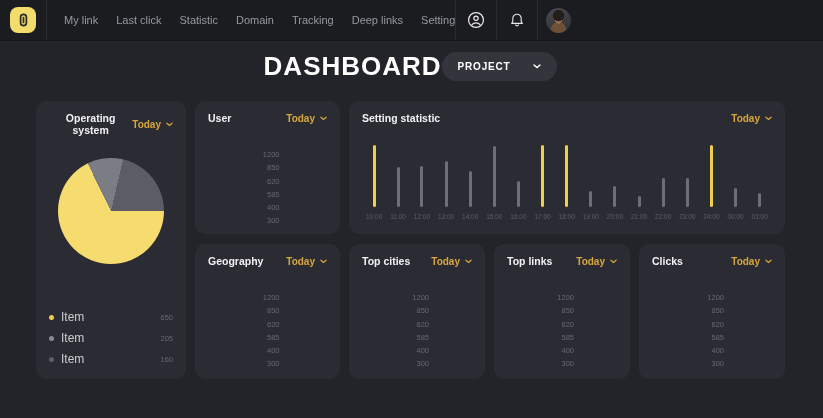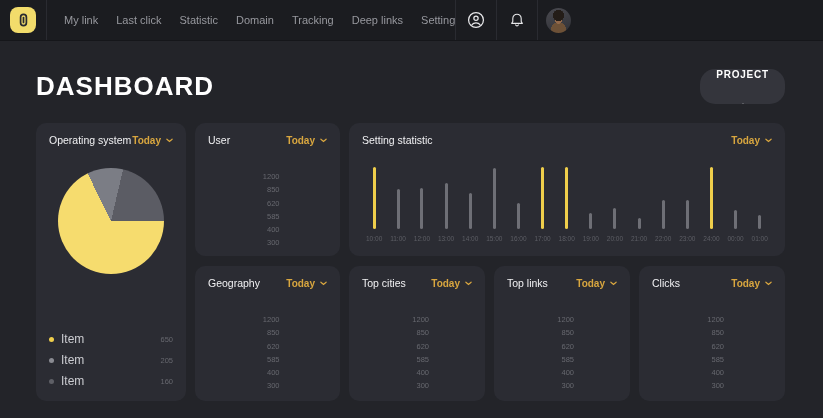--- a/index.html
+++ b/index.html
@@ -44,41 +44,40 @@
     width:25px; height:25px; border-radius:50%;
     background:
       radial-gradient(circle at 50% 30%, #241d18 0 26%, transparent 27%),
       radial-gradient(circle at 50% 48%, #91684a 0 20%, transparent 21%),
       radial-gradient(circle at 50% 88%, #6d5137 0 30%, transparent 31%),
       linear-gradient(160deg, #4a4a50, #2f3036);
   }
   
   main { padding:0 38px 0 36px; }
   .page-head {
-    display:flex; align-items:center; justify-content:space-between;
-    margin:28px 0 19px;
+    display:flex; align-items:center; justify-content:center;
+    margin:10px 0 19px;
   }
   h1 { font-size:26px; letter-spacing:1px; font-weight:bold; color:#FFFFFF; }
   .project-btn {
-    background:#34353C; border:none; border-radius:15px; padding:0 16px; height:35px;
+    background:#34353C; border:none; border-radius:15px; padding:0 16px; height:29px;
     font-size:10px; font-weight:bold; letter-spacing:0.8px; color:#FFFFFF;
     display:flex; align-items:center; gap:23px; cursor:pointer;
     font-family:"Liberation Sans",sans-serif;
-    flex-direction:column;
   }
   
   .grid {
     display:grid;
     grid-template-columns:150px 145px 136px 136px 1fr;
     grid-template-rows:133px 135px;
     gap:10px 9px;
   }
   .card { background:#2B2C33; border-radius:10px; padding:11px 13px; overflow:hidden; }
   .card-head { display:flex; justify-content:space-between; align-items:center; }
-  .card-title { font-size:10.5px; font-weight:normal; color:#F1F1F3;text-align:center; }
+  .card-title { font-size:10.5px; font-weight:bold; color:#F1F1F3;text-align:center; }
   .period {
     font-size:10px; font-weight:bold; color:#D8A63F;
     display:flex; align-items:center; gap:5px; cursor:pointer;
   }
   .os-card { grid-row:1 / 3; display:flex; flex-direction:column; }
   .clicks-card { grid-column:3 / 6; }
   
   .pie { width:106px; height:106px; border-radius:50%; margin:22px auto 0; }
   .legend { margin-top:auto; padding-bottom:2px; }
   .legend-row { display:flex; align-items:center; gap:7px; margin-top:7px; }

